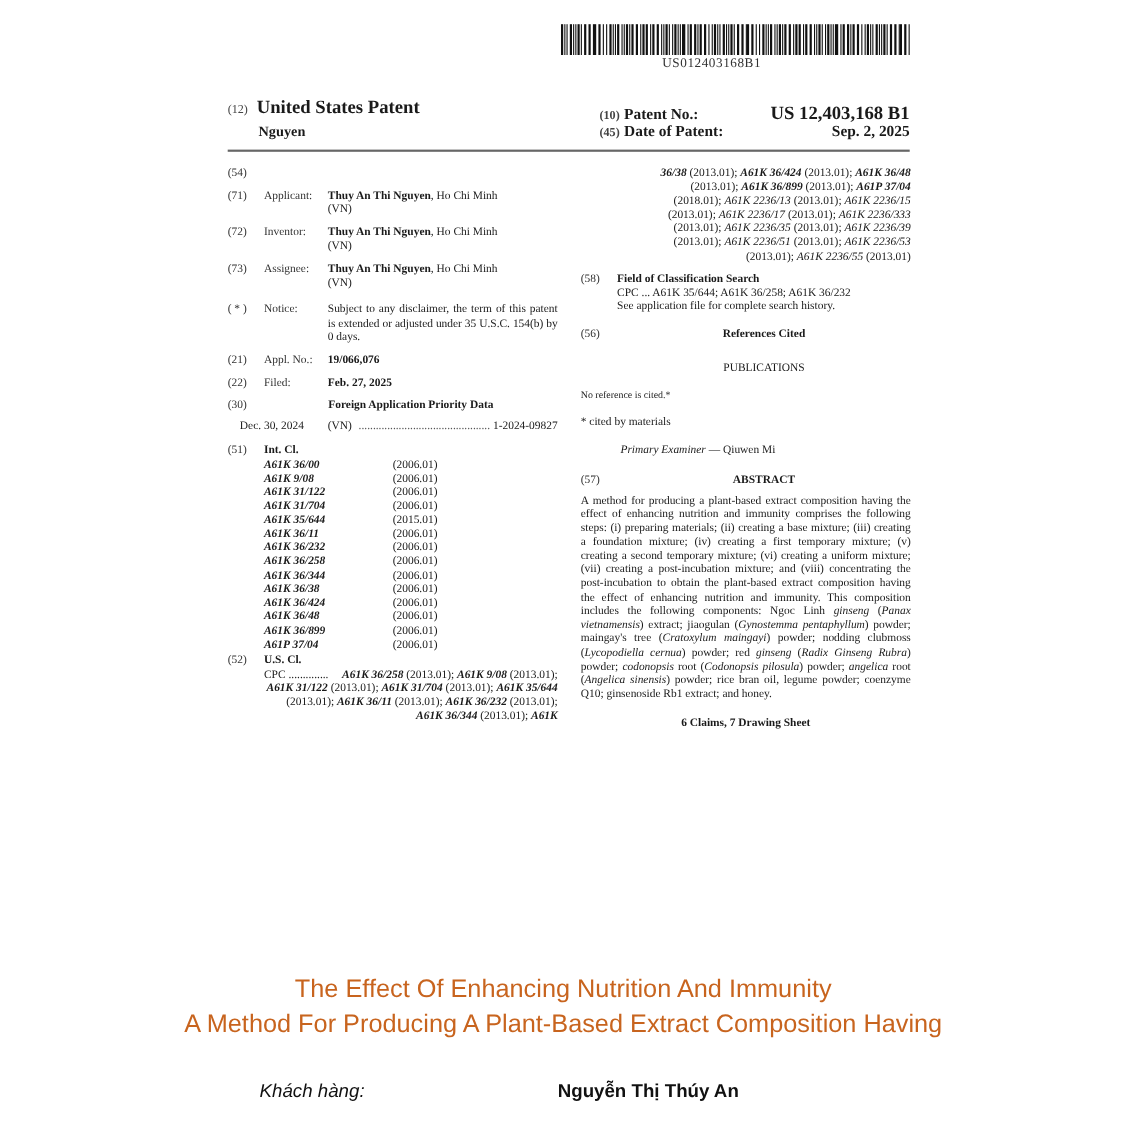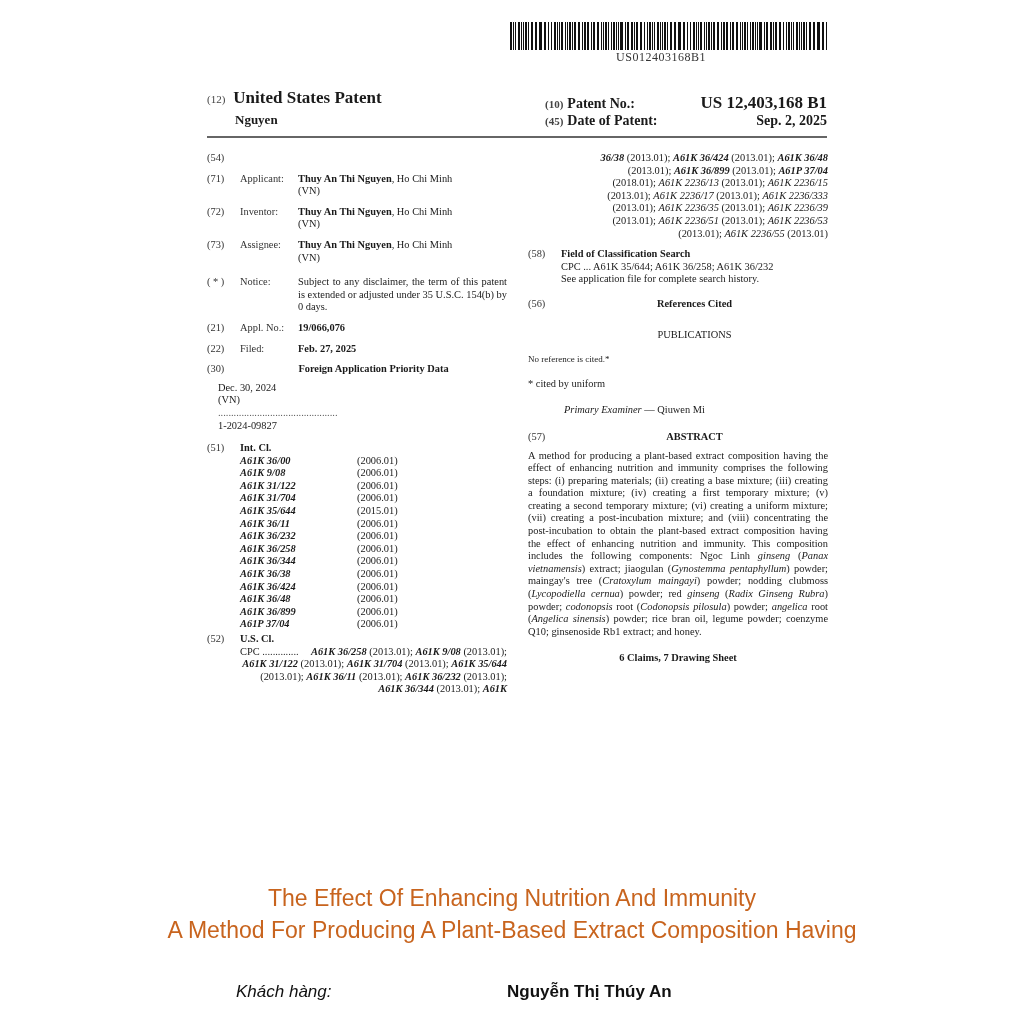--- a/index.html
+++ b/index.html
@@ -1,40 +1,40 @@
 <!DOCTYPE html>
 <html><head>
 <meta charset="utf-8">
 <style>
   html, body { margin:0; padding:0; background:#ffffff; }
   body { width:1024px; height:1024px; position:relative; overflow:hidden; font-family:"Liberation Serif", serif; color:#1a1a1a; }
   .abs { position:absolute; }
   .barcode { left:510px; top:22px; width:318px; height:28px; display:flex; align-items:stretch; }
   .barcode span { display:block; height:100%; background:#111; }
-  .barcode-text { left:502px; top:50px; width:318px; text-align:center; font-size:12px; color:#333; letter-spacing:0.5px; }
+  .barcode-text { left:488px; top:50px; width:318px; text-align:center; font-size:12px; color:#333; letter-spacing:0.5px; }
   .hdr-left { left:207px; top:88px; }
   .hdr-num { font-size:11px; color:#444; margin-right:4px; }
   .hdr-title { font-size:17px; font-weight:bold; }
   .hdr-sub { left:235px; top:112px; font-size:13px; font-weight:bold; }
   .hdr-right { left:545px; top:93px; width:282px; font-size:14px; font-weight:bold; }
   .hdr-row { display:flex; justify-content:space-between; align-items:baseline; height:20px; }
   .hdr-row .big { font-size:17px; }
   .hdr-rule { left:207px; top:136px; width:620px; height:1.5px; background:#666; }
   .col { font-size:10.4px; line-height:12.6px; }
   .col-left { left:207px; top:152px; width:300px; }
   .col-right { left:528px; top:152px; width:300px; }
   .sec { display:flex; margin-bottom:8px; }
   .sec .num { width:33px; flex:none; color:#333; }
   .sec .lbl { width:58px; flex:none; color:#333; }
   .sec .body { flex:1; }
   .bold { font-weight:bold; }
   .ital { font-style:italic; }
   .title54 { font-weight:bold; font-size:10px; line-height:12.2px; letter-spacing:0.2px; }
   .center-h { text-align:center; font-weight:bold; flex:1; }
-  .prio { padding-left:11px; display:flex; margin-bottom:8px;flex-direction:column; }
+  .prio { padding-left:11px; display:flex; margin-bottom:8px; }
   .prio .d { width:80px; } .prio .c { width:28px; } .prio .dots { flex:1; overflow:hidden; white-space:nowrap; color:#555; } .prio .n { }
   .intcl-row { display:flex; padding-left:33px; }
   .intcl-row .code { width:117px; font-weight:bold; font-style:italic; }
   .justify { text-align:justify; }
   .right { text-align:right; }
   .caption { left:100px; top:882px; width:824px; text-align:center; font-family:"Liberation Sans", sans-serif; font-size:23px; line-height:32px; color:#c8641e; }
   .client-lbl { left:236px; top:982px; font-family:"Liberation Sans", sans-serif; font-style:italic; font-size:17px; color:#111; }
   .client-val { left:507px; top:982px; font-family:"Liberation Sans", sans-serif; font-weight:bold; font-size:17px; color:#111; }
 </style>
 </head>
@@ -304,21 +304,21 @@
       <div>See application file for complete search history.</div>
     </div>
   </div>
 
   <div class="sec" style="margin-bottom:18px">
     <div class="num">(56)</div>
     <div class="center-h">References Cited</div>
   </div>
   <div style="text-align:center; padding-left:33px; margin-bottom:12px;">PUBLICATIONS</div>
   <div style="font-size:9px; margin-bottom:12px;">No reference is cited.*</div>
-  <div style="margin-bottom:14px;">* cited by uniform</div>
+  <div style="margin-bottom:14px;">* cited by materials</div>
   <div style="margin-bottom:14px;margin-left:36px;"><span class="ital">Primary Examiner</span><span> — </span><span>Qiuwen Mi</span></div>
 
   <div class="sec" style="margin-bottom:6px">
     <div class="num">(57)</div>
     <div class="center-h">ABSTRACT</div>
   </div>
   <div class="justify"><span>A method for producing a plant-based extract composition having the effect of enhancing nutrition and immunity comprises the following steps: (i) preparing materials; (ii) creating a base mixture; (iii) creating a foundation mixture; (iv) creating a first temporary mixture; (v) creating a second temporary mixture; (vi) creating a uniform mixture; (vii) creating a post-incubation mixture; and (viii) concentrating the post-incubation to obtain the plant-based extract composition having the effect of enhancing nutrition and immunity. This composition includes the following components: Ngoc Linh </span><span id="abs-comp"><span class="ital">ginseng</span><span> (</span><span class="ital">Panax vietnamensis</span><span>) extract; jiaogulan (</span><span class="ital">Gynostemma pentaphyllum</span><span>) powder; maingay's tree (</span><span class="ital">Cratoxylum maingayi</span><span>) powder; nodding clubmoss (</span><span class="ital">Lycopodiella cernua</span><span>) powder; red </span><span class="ital">ginseng</span><span> (</span><span class="ital">Radix Ginseng Rubra</span><span>) powder; </span><span class="ital">codonopsis</span><span> root (</span><span class="ital">Codonopsis pilosula</span><span>) powder; </span><span class="ital">angelica</span><span> root (</span><span class="ital">Angelica sinensis</span><span>) powder; rice bran oil, legume powder; coenzyme Q10; ginsenoside Rb1 extract; and honey.</span></span></div>
   <div style="text-align:center; font-weight:bold; margin-top:14px;">6 Claims, 7 Drawing Sheet</div>
 </div>
 

